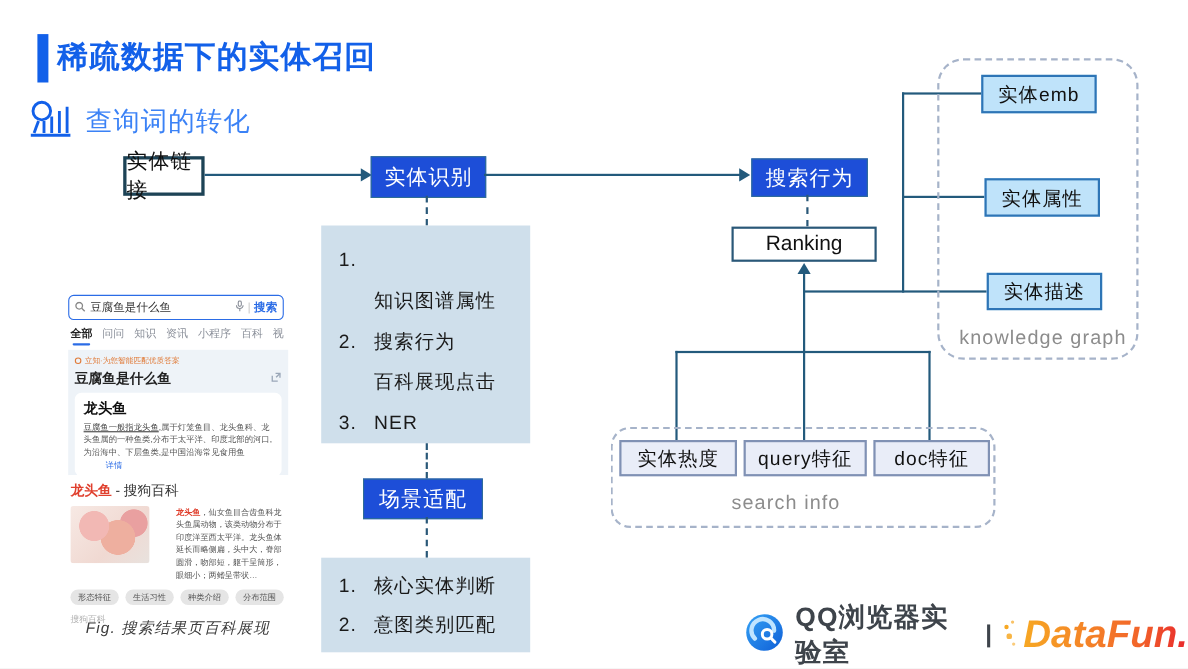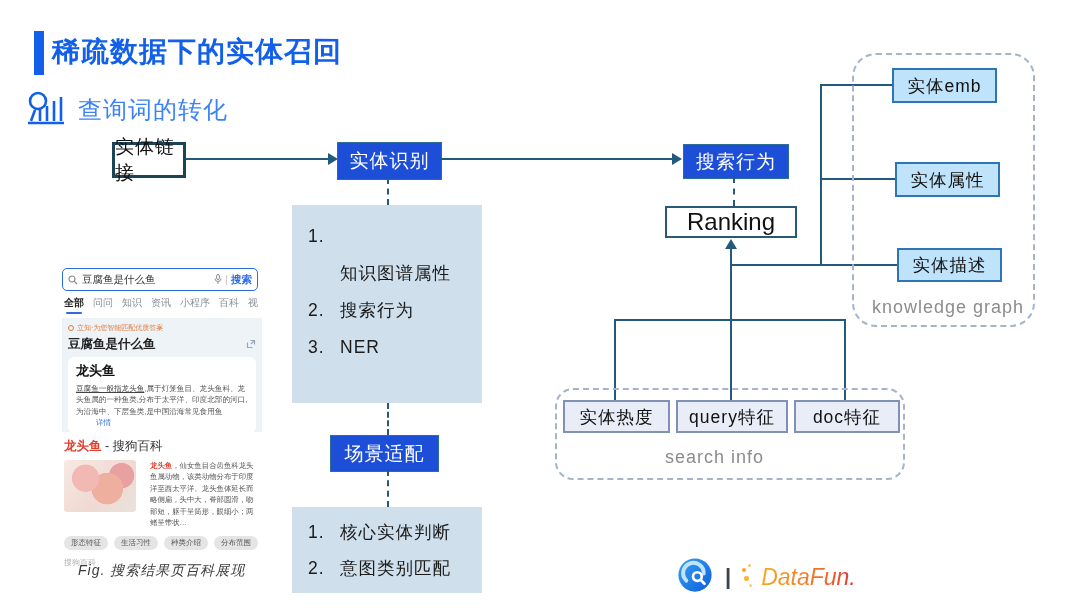--- a/index.html
+++ b/index.html
@@ -13,21 +13,21 @@
 
   
   .hline{position:absolute;height:2px;background:#235a7c;}
   .vline{position:absolute;width:2px;background:#235a7c;}
   .vdash{position:absolute;width:0;border-left:2px dashed #2a5878;}
   .arrow-right{position:absolute;width:0;height:0;border-top:6px solid transparent;border-bottom:6px solid transparent;border-left:10px solid #235a7c;}
   .arrow-up{position:absolute;width:0;height:0;border-left:6px solid transparent;border-right:6px solid transparent;border-bottom:10px solid #235a7c;}
 
   .navy-box{position:absolute;background:#1d4ed8;color:#ffffff;display:flex;align-items:center;justify-content:center;font-size:19px;letter-spacing:1px;border:1px solid #2e6d96;}
   .white-box{position:absolute;background:#ffffff;border:3px solid #1d4356;display:flex;align-items:center;justify-content:center;font-size:19px;color:#111;letter-spacing:1px;box-sizing:border-box;}
-  .rank-box{position:absolute;background:#ffffff;border:2px solid #2a5878;display:flex;align-items:center;justify-content:center;font-size:24px;color:#111;box-sizing:border-box;}
+  .rank-box{position:absolute;background:#ffffff;border:2px solid #2a5878;display:flex;align-items:center;justify-content:center;font-size:19px;color:#111;box-sizing:border-box;}
   .list-box{position:absolute;background:#cfdfeb;color:#1a1a1a;}
   .list-line{display:flex;font-size:17.5px;letter-spacing:1px;}
   .list-line .num{width:32px;flex:0 0 32px;text-align:left;}
   .kg-box{position:absolute;background:#bfe3fa;border:2px solid #2e75b6;display:flex;align-items:center;justify-content:center;font-size:17.5px;color:#111;box-sizing:border-box;letter-spacing:1px;}
   .si-box{position:absolute;background:#e9edf8;border:2px solid #8091b4;display:flex;align-items:center;justify-content:center;font-size:17.5px;color:#111;box-sizing:border-box;letter-spacing:1px;}
   .dash-container{position:absolute;border:2px dashed #a6b3c9;border-radius:24px;box-sizing:border-box;}
   .group-label{position:absolute;color:#8c8c8c;font-size:18px;letter-spacing:1px;}
 
   
   .shot{position:absolute;left:62px;top:268px;width:200px;height:288px;background:#fff;font-family:"Liberation Sans",sans-serif;}
@@ -48,38 +48,38 @@
   .entity-h{font-size:13px;font-weight:bold;color:#111;}
   .entity-desc{font-size:7.6px;color:#555;line-height:1.5;margin-top:3px;}
   .entity-desc .lead{text-decoration:underline;color:#444;}
   .entity-desc .more{color:#2b6ce6;margin-left:20px;}
   .card-foot{display:flex;align-items:center;justify-content:space-between;margin-top:5px;font-size:8px;color:#9aa0a8;}
   .card-foot .right{display:flex;align-items:center;gap:8px;}
   .sec2{position:absolute;left:0;top:164px;width:200px;height:124px;background:#fff;padding:6px 2px;box-sizing:border-box;}
   .baike-title{font-size:12.5px;}
   .baike-title .red{color:#e0402e;font-weight:bold;}
   .baike-title .rest{color:#333;margin-top:36px;}
-  .baike-row{display:flex;gap:14px;margin-top:5px;}
+  .baike-row{display:flex;gap:24px;margin-top:5px;}
   .fish-img{flex:0 0 72px;width:72px;height:52px;border-radius:3px;background:
     radial-gradient(circle at 30% 35%,#f2b8b4 0 22%,transparent 23%),
     radial-gradient(circle at 60% 55%,#eeaf9f 0 30%,transparent 31%),
     radial-gradient(circle at 80% 30%,#e9a0a0 0 18%,transparent 19%),
     linear-gradient(135deg,#f7e9e4,#f0d9d2 60%,#e8e2de);}
   .baike-desc{font-size:7.4px;color:#555;line-height:1.55;}
   .baike-desc .hl{color:#e0402e;font-weight:bold;}
   .tag-row{display:flex;gap:6px;margin-top:7px;}
   .tag{background:#e5e5e5;border-radius:9px;padding:2px 7px;font-size:7.5px;color:#555;white-space:nowrap;}
   .baike-src{margin-top:7px;font-size:8px;color:#b0b0b0;}
   .caption{position:absolute;left:78px;top:562px;font-size:14px;font-style:italic;color:#3c3c3c;letter-spacing:1px;}
 
   
   .brand{position:absolute;left:676px;top:556px;height:42px;display:flex;align-items:center;gap:9px;}
   .lab-name{font-size:24px;font-weight:bold;color:#3e444b;letter-spacing:1px;}
   .brand-sep{font-size:22px;color:#3e444b;margin:0 2px;font-weight:bold;}
-  .datafun{font-size:23px;font-weight:normal;font-style:italic;background:linear-gradient(90deg,#f7a823,#f2652a 70%,#e8272c);-webkit-background-clip:text;background-clip:text;color:transparent;letter-spacing:0;}
+  .datafun{font-size:35px;font-weight:bold;font-style:italic;background:linear-gradient(90deg,#f7a823,#f2652a 70%,#e8272c);-webkit-background-clip:text;background-clip:text;color:transparent;letter-spacing:0;}
   .df-dots{position:relative;width:10px;height:26px;}
   .df-dots i{position:absolute;background:#f7a823;border-radius:2px;}
 </style>
 </head>
 <body>
 
 <div class="slide">
 
   <div class="title-bar"></div>
   <div class="page-title">稀疏数据下的实体召回</div>
@@ -111,20 +111,24 @@
     <div class="list-line" style="line-height:37px;">
         <span class="num">1.</span>
       </div>
     <div class="list-line" style="line-height:37px;">
         <span class="num"></span>
         <span>知识图谱属性</span>
       </div>
     <div class="list-line" style="line-height:37px;">
         <span class="num">2.</span>
         <span>搜索行为</span>
+      </div>
+    <div class="list-line" style="line-height:37px;">
+        <span class="num"></span>
+        <span>百科展现点击</span>
       </div>
     <div class="list-line" style="line-height:37px;">
         <span class="num">3.</span>
         <span>NER</span>
       </div>
   </div>
   <div class="vdash" style="left:387px;top:403px;height:32px;"></div>
   <div class="navy-box" style="left:330px;top:435px;width:107px;height:35px;">场景适配</div>
   <div class="vdash" style="left:387px;top:470px;height:37px;"></div>
   <div class="list-box" style="left:292px;top:507px;width:190px;height:86px;padding:7px 0 0 16px;box-sizing:border-box;">
@@ -265,20 +269,21 @@
             <stop offset="0" stop-color="#35a2f5"></stop>
               <stop offset="1" stop-color="#0f5fd7"></stop>
           </linearGradient>
         </defs>
         <circle cx="24" cy="24" r="21" fill="url(#qqg)"></circle>
         <path d="M13 31 a13 13 0 1 1 22 -9" stroke="#bfe4ff" stroke-width="5" fill="none" stroke-linecap="round"></path>
         <circle cx="27" cy="26" r="5.5" fill="none" stroke="#ffffff" stroke-width="3.4"></circle>
         <line x1="31" y1="30" x2="36" y2="35" stroke="#ffffff" stroke-width="3.4" stroke-linecap="round"></line>
       </svg>
     </span>
+    <span class="lab-name">QQ浏览器实验室</span>
     <span class="brand-sep">|</span>
     <span class="df-dots">
       <i style="left:0;top:4px;width:4px;height:4px;"></i>
       <i style="left:6px;top:0;width:3px;height:3px;opacity:.7;"></i>
       <i style="left:2px;top:12px;width:5px;height:5px;opacity:.85;"></i>
       <i style="left:7px;top:20px;width:3px;height:3px;opacity:.6;"></i>
     </span>
     <span class="datafun">DataFun.</span>
   </div>
 

